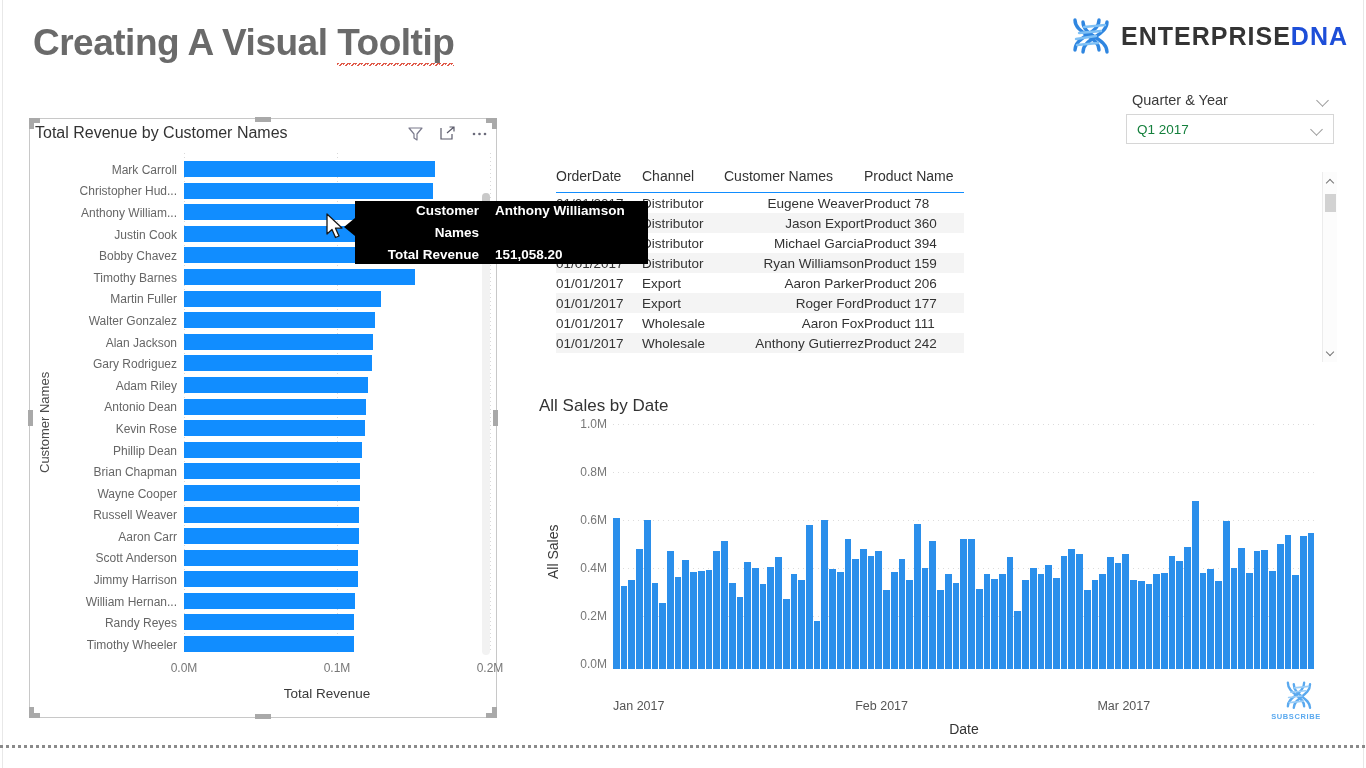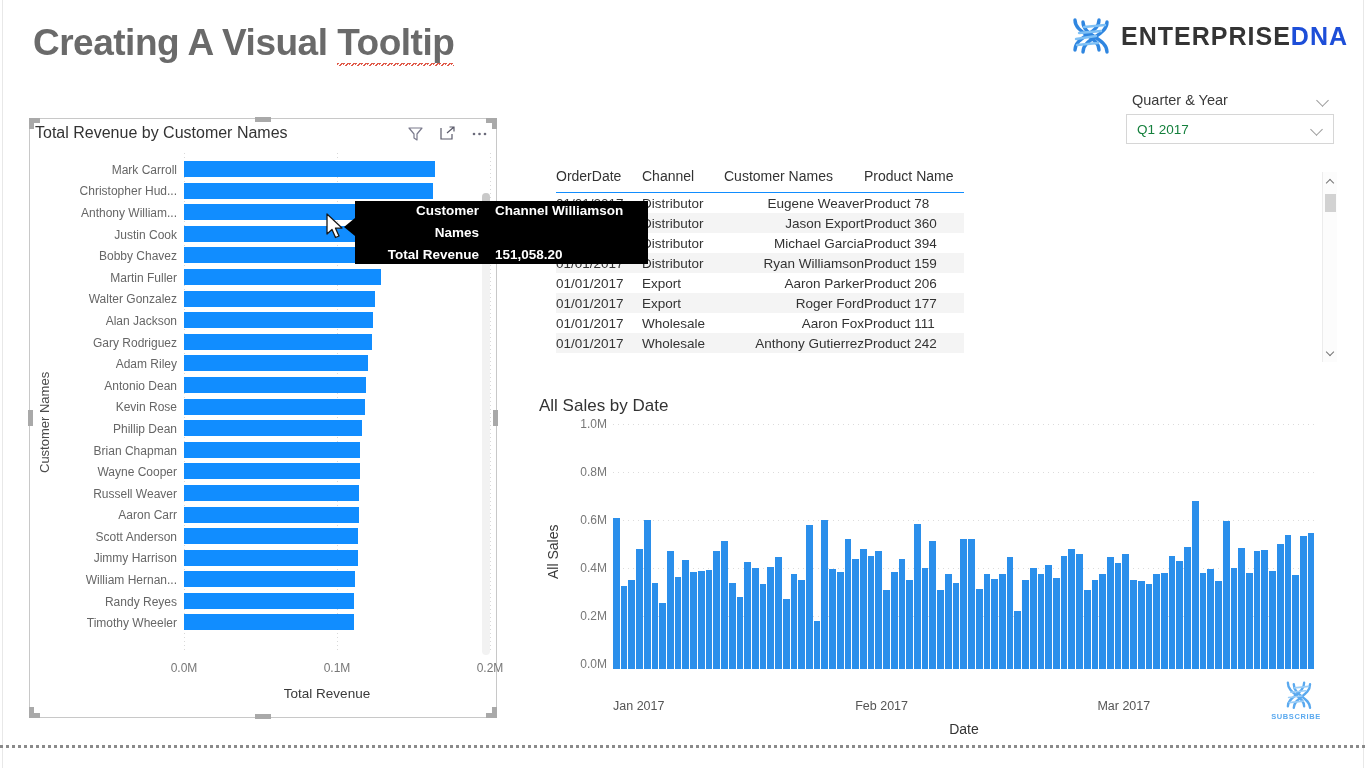--- a/index.html
+++ b/index.html
@@ -316,20 +316,26 @@
               <div class="bar-fill" style="width: 238.221px; background: rgb(17, 141, 255);"></div>
             </div>
           </div>
           <div class="bar-row">
             <div class="bar-label">Bobby Chavez</div>
             <div class="bar-track">
               <div class="bar-fill" style="width: 235.926px; background: rgb(17, 141, 255);"></div>
             </div>
           </div>
           <div class="bar-row">
+            <div class="bar-label">Timothy Barnes</div>
+            <div class="bar-track">
+              <div class="bar-fill" style="width: 231.119px; background: rgb(17, 141, 255);"></div>
+            </div>
+          </div>
+          <div class="bar-row">
             <div class="bar-label">Martin Fuller</div>
             <div class="bar-track">
               <div class="bar-fill" style="width: 197.217px; background: rgb(17, 141, 255);"></div>
             </div>
           </div>
           <div class="bar-row">
             <div class="bar-label">Walter Gonzalez</div>
             <div class="bar-track">
               <div class="bar-fill" style="width: 190.944px; background: rgb(17, 141, 255);"></div>
             </div>
@@ -433,21 +439,21 @@
       <div class="x-axis-title">Total Revenue</div>
       <div class="scroll-v">
         <div class="thumb"></div>
       </div>
     </div>
   </div>
 
   <div class="tooltip">
     <div class="tt-row">
       <span class="tt-key">Customer Names</span>
-      <span class="tt-val">Channel Williamson</span>
+      <span class="tt-val">Anthony Williamson</span>
     </div>
     <div class="tt-row">
       <span class="tt-key">Total Revenue</span>
       <span class="tt-val">151,058.20</span>
     </div>
   </div>
 
   <div class="cursor">
     <svg width="20" height="28" viewBox="0 0 20 28">
       <path d="M1 1 L1 21 L6 16.5 L9.5 24.5 L13 23 L9.5 15.2 L16 15 Z" fill="#ffffff" stroke="#1a1a1a" stroke-width="1.3" stroke-linejoin="round"></path>

